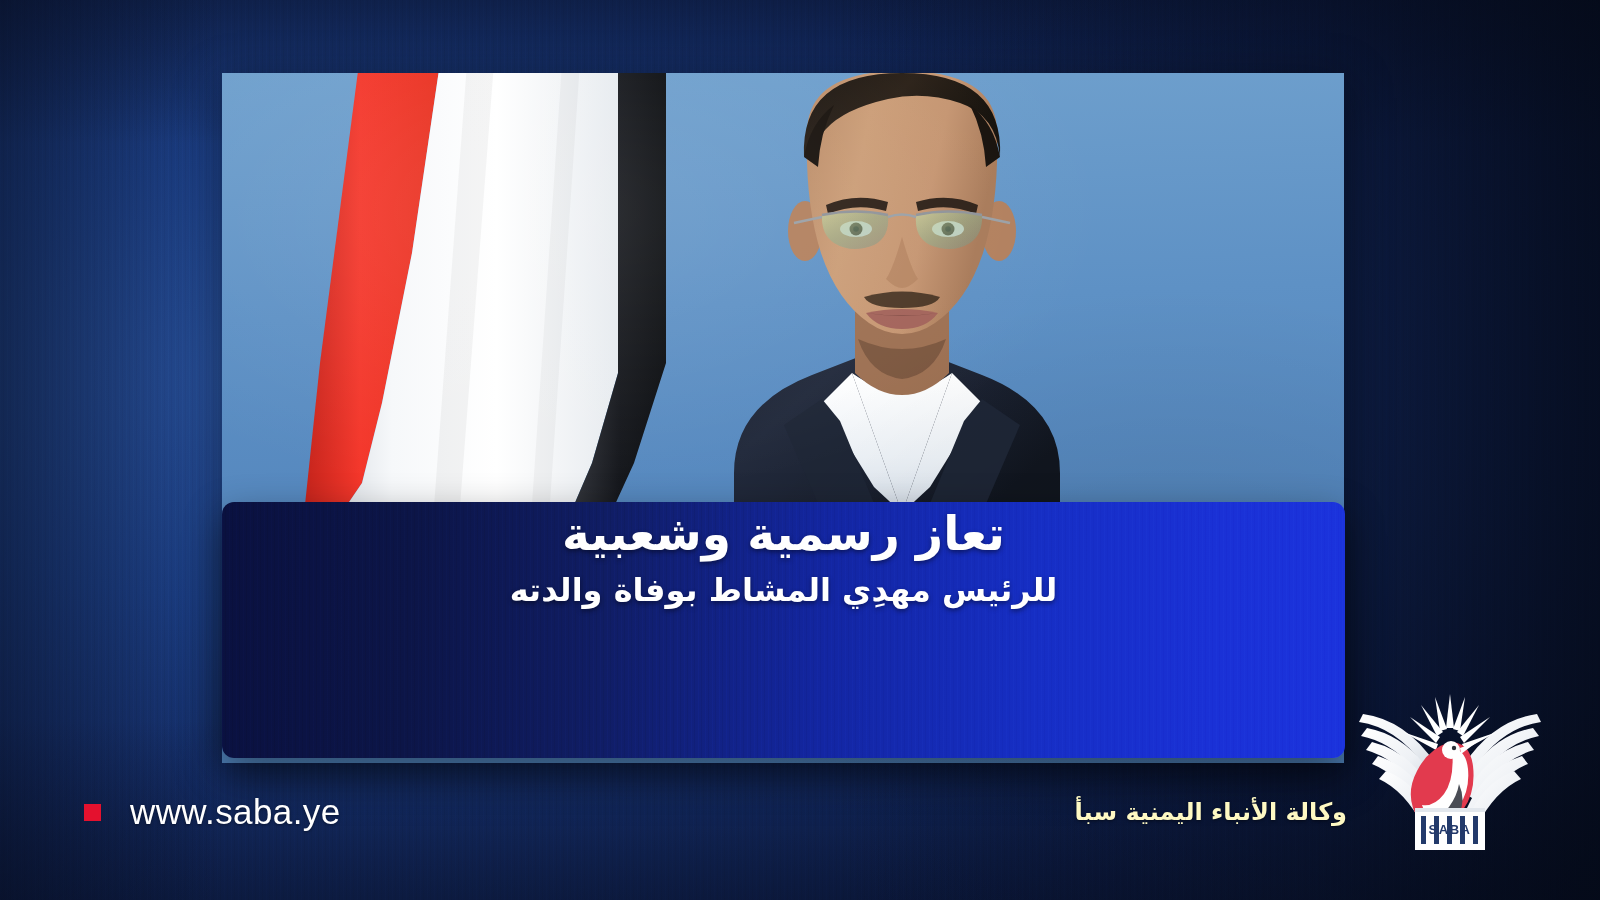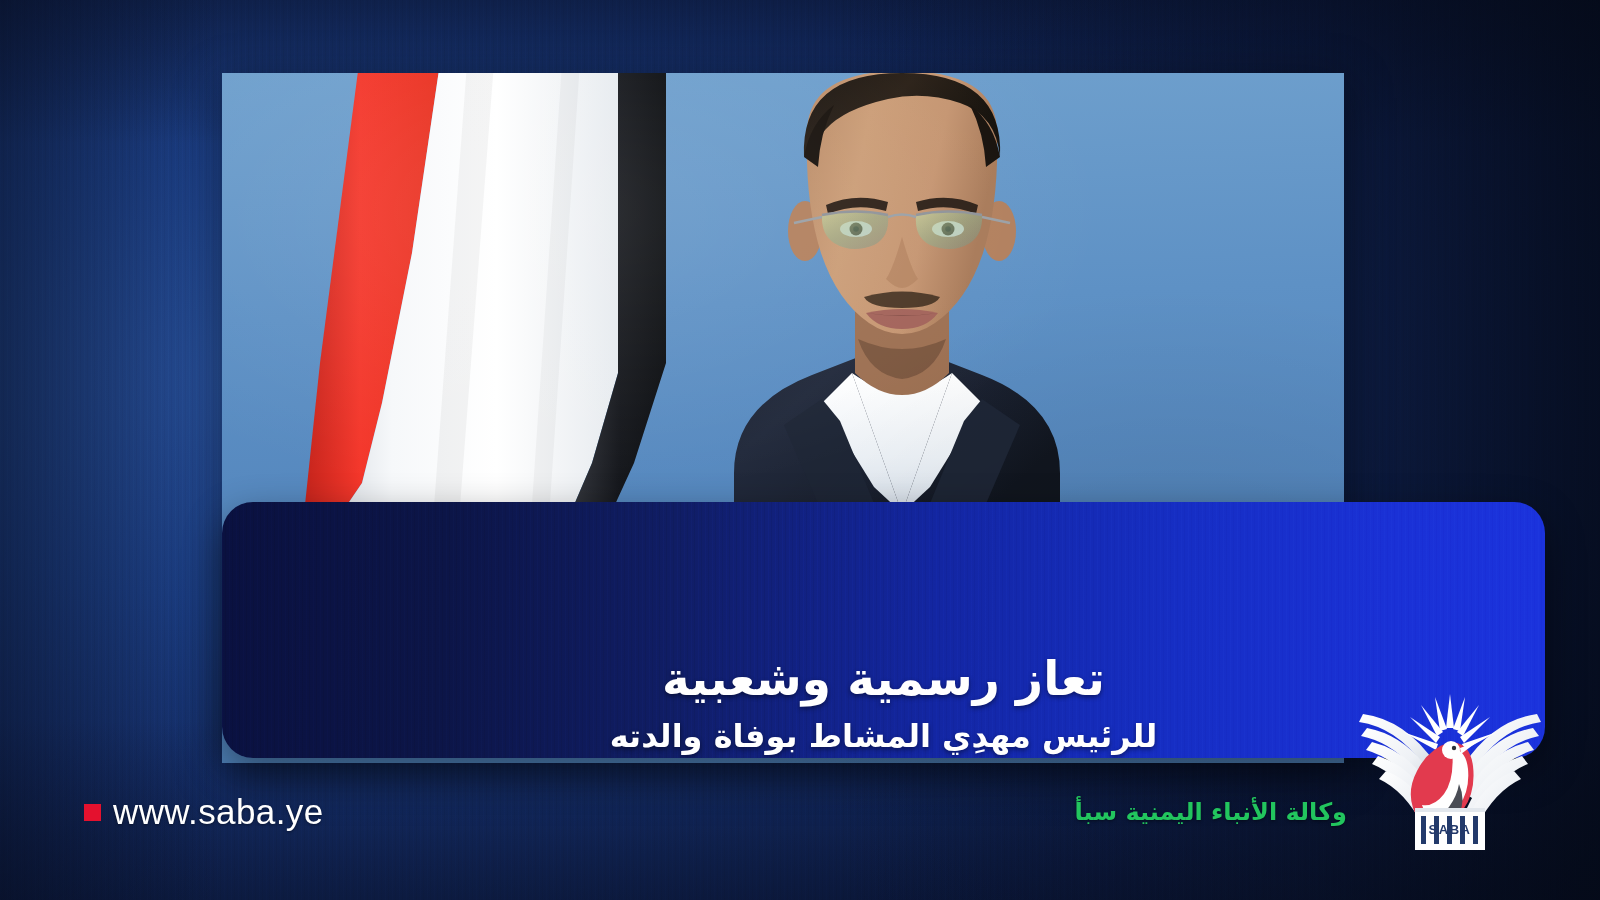--- a/index.html
+++ b/index.html
@@ -83,37 +83,37 @@
   .flag { position: absolute; left: 40px; top: -10px; width: 420px; height: 470px; }
 
   
   .figure { position: absolute; left: 300px; top: 0; width: 820px; height: 440px; }
 
   
   .headline {
     position: absolute;
     left: 222px;
     top: 502px;
-    width: 1323px;
+    width: 1123px;
     height: 256px;
-    border-radius: 31px;
+    border-radius: 12px;
     background: linear-gradient(93deg,
         #0a1140 0%,
         #0c1547 17%,
         #101d64 34%,
         #1326a2 54%,
         #162ec4 72%,
         #1a31d6 88%,
         #1b33dd 100%);
     box-shadow: 0 14px 38px rgba(0,0,0,0.42);
     overflow: hidden;
     display: flex;
     flex-direction: column;
     align-items: center;
-    justify-content: flex-end;
+    justify-content: flex-start;
     gap: 4px;
   }
   .headline-stripes {
     position: absolute;
     inset: 0;
     pointer-events: none;
     background-image: repeating-linear-gradient(
       90deg,
       rgba(255,255,255,0.055) 0px,
       rgba(255,255,255,0.055) 1px,
@@ -142,21 +142,21 @@
   .hl-line-1 { font-size: 47px; line-height: 1.35; }
   .hl-line-2 { font-size: 32px; line-height: 1.35; }
 
   
   .footer-url {
     position: absolute;
     left: 84px;
     top: 792px;
     display: flex;
     align-items: center;
-    gap: 12px;
+    gap: 29px;
   }
   .url-bullet {
     width: 17px;
     height: 17px;
     background: #e4112e;
     flex: 0 0 auto;
   }
   .url-text {
     color: #ffffff;
     font-size: 35px;
@@ -164,21 +164,21 @@
     font-family: "Liberation Sans", sans-serif;
     text-shadow: 0 1px 3px rgba(0,0,0,0.4);
   }
 
   .footer-agency {
     position: absolute;
     right: 253px;
     top: 798px;
     direction: rtl;
     unicode-bidi: isolate;
-    color: #22c55e;
+    color: #fef9c3;
     font-size: 24px;
     font-weight: 600;
     white-space: nowrap;
     font-family: "DejaVu Sans", "Liberation Sans", sans-serif;
     text-shadow: 0 1px 3px rgba(0,0,0,0.45);
   }
 
   .logo {
     position: absolute;
     right: 55px;

